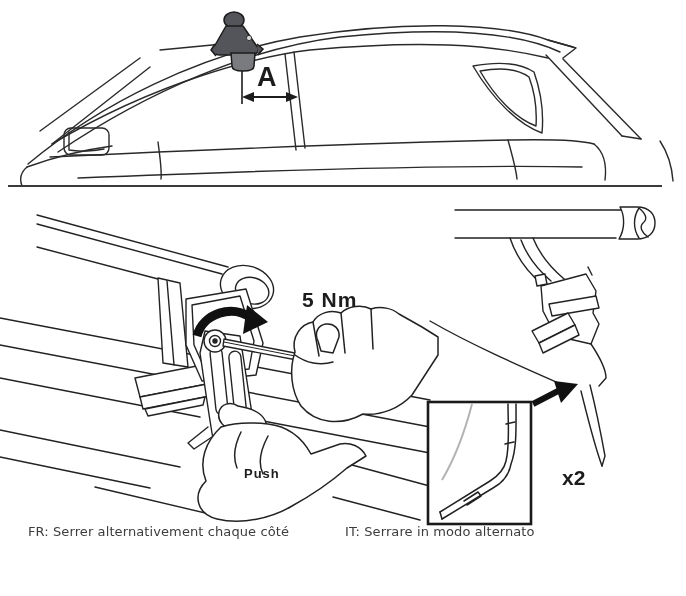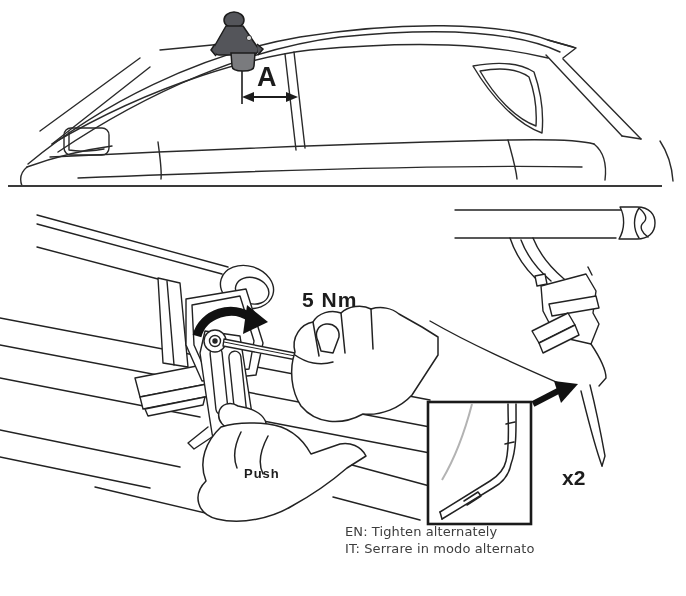--- a/index.html
+++ b/index.html
@@ -196,17 +196,17 @@
     </g>
   </g>
 </svg>
 
 <div class="label" id="label-a">A</div>
 <div class="label" id="label-torque">5 Nm</div>
 <div class="label" id="label-push">Push</div>
 <div class="label" id="label-x2">x2</div>
 
 <div id="instructions-left">
+  <div class="instr">FR: Serrer alternativement chaque côté</div>
 </div>
 <div id="instructions-right">
-  <div class="instr">EN: Tighten alternately</div>
   <div class="instr">IT: Serrare in modo alternato</div>
 </div>
 
 </body></html>

